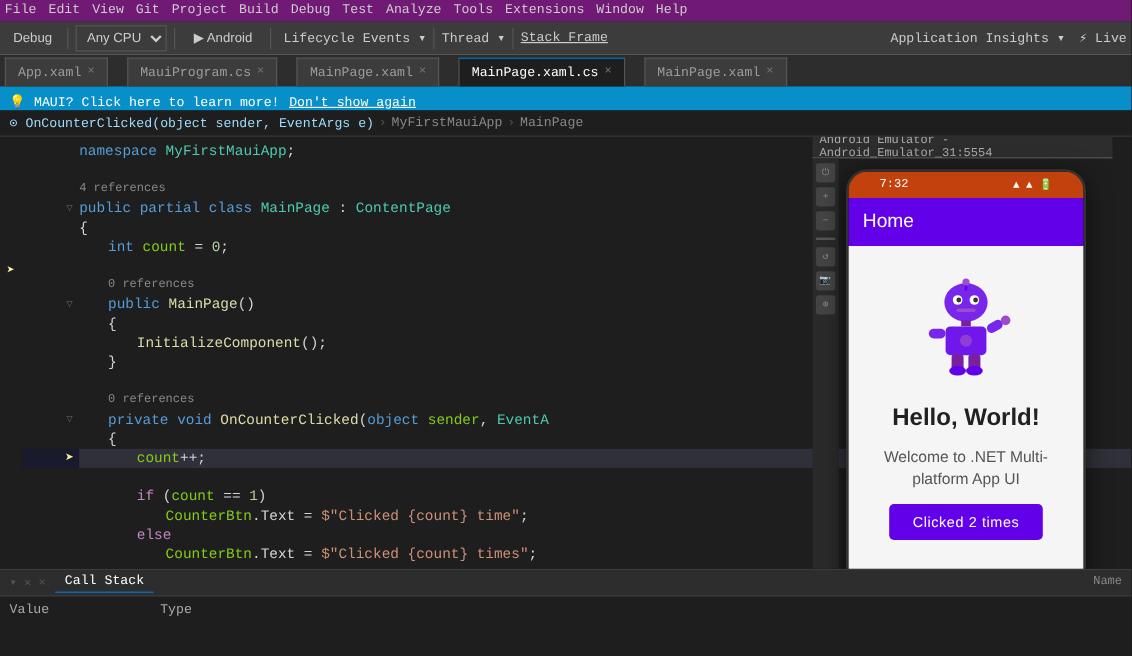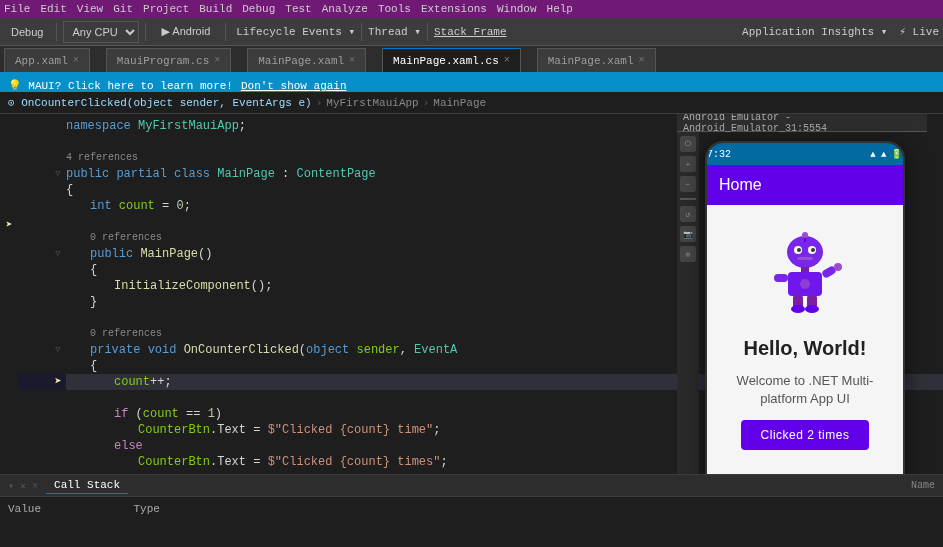--- a/index.html
+++ b/index.html
@@ -198,25 +198,25 @@
       background: #111;
       border-radius: 20px;
       border: 2px solid #333;
       overflow: hidden;
       box-shadow: 0 4px 20px rgba(0,0,0,0.6);
     }
 
     
     .phone-status {
       height: 22px;
-      background: #0369a1;
+      background: #c2410c;
       display: flex;
       align-items: center;
       justify-content: space-between;
-      padding: 0 0;
+      padding: 0 26px;
       color: white;
       font-size: 10px;
     }
 
     
     .app-toolbar {
       height: 40px;
       background: #6200ea;
       display: flex;
       align-items: center;

